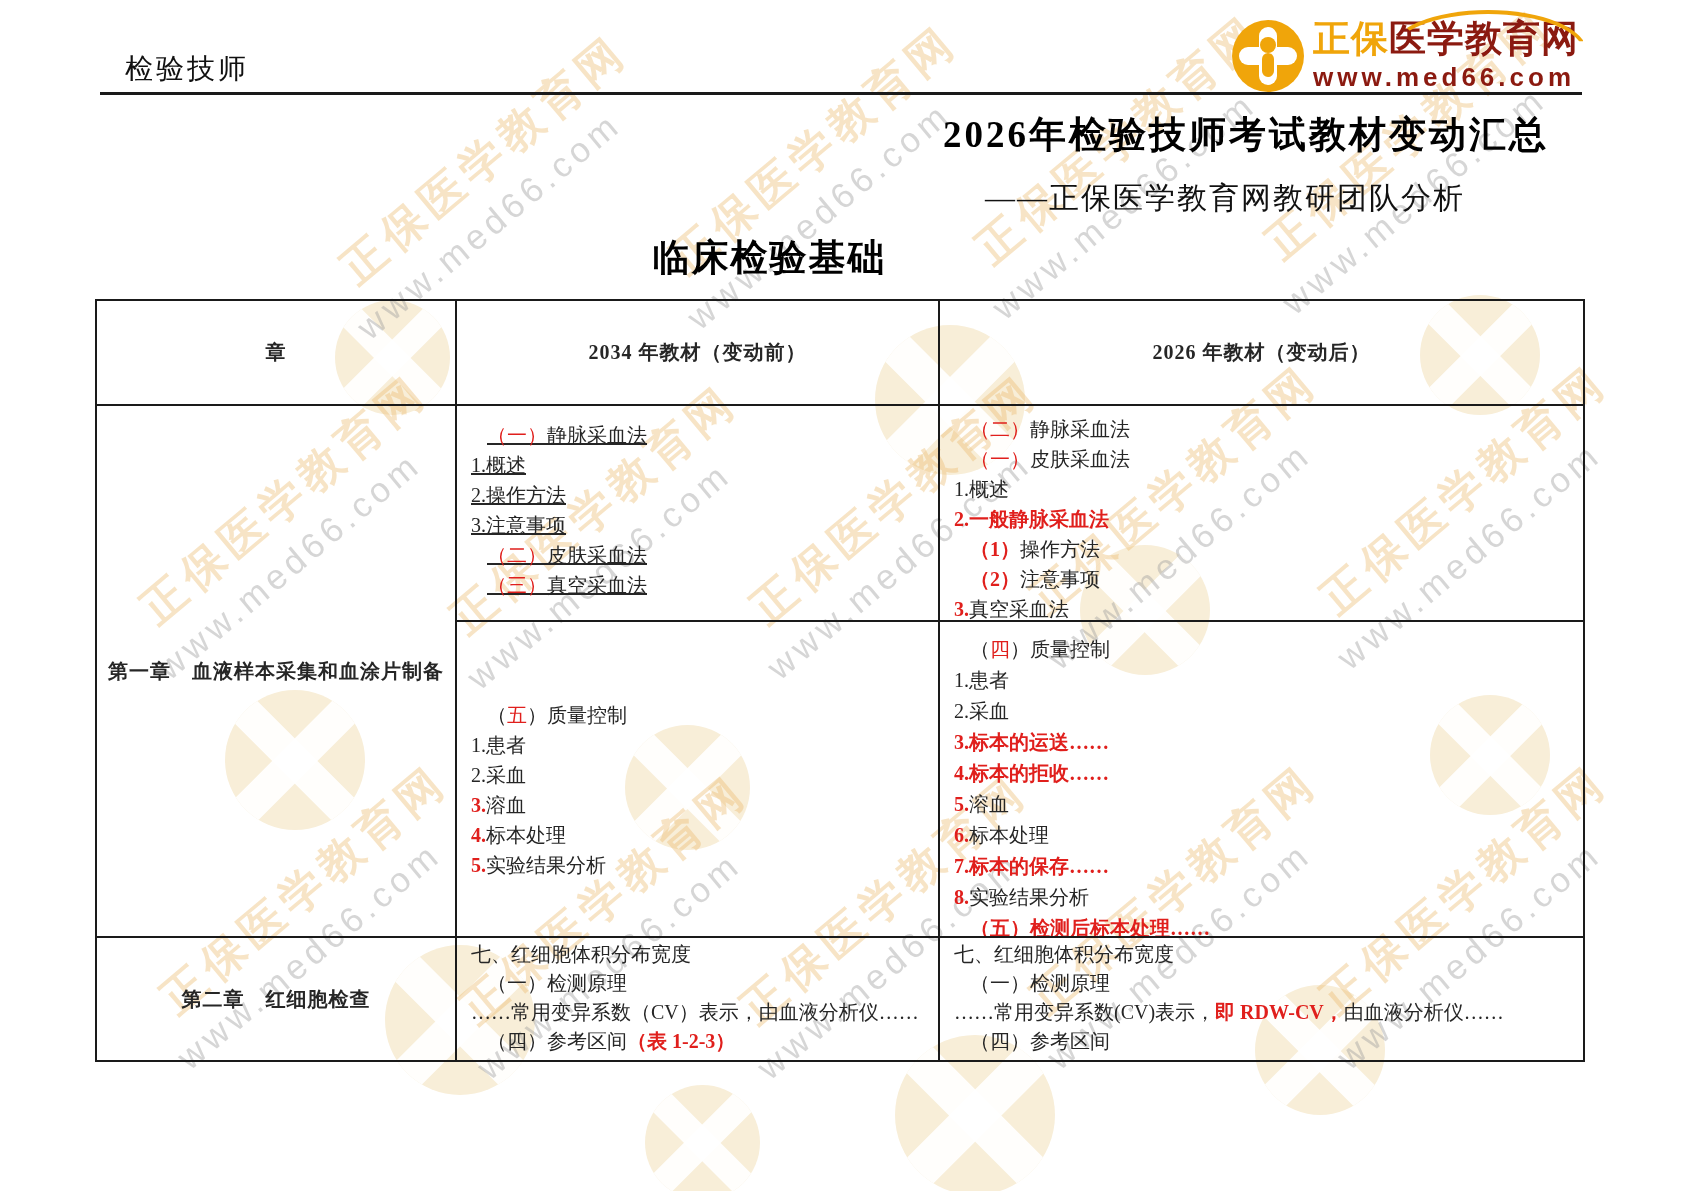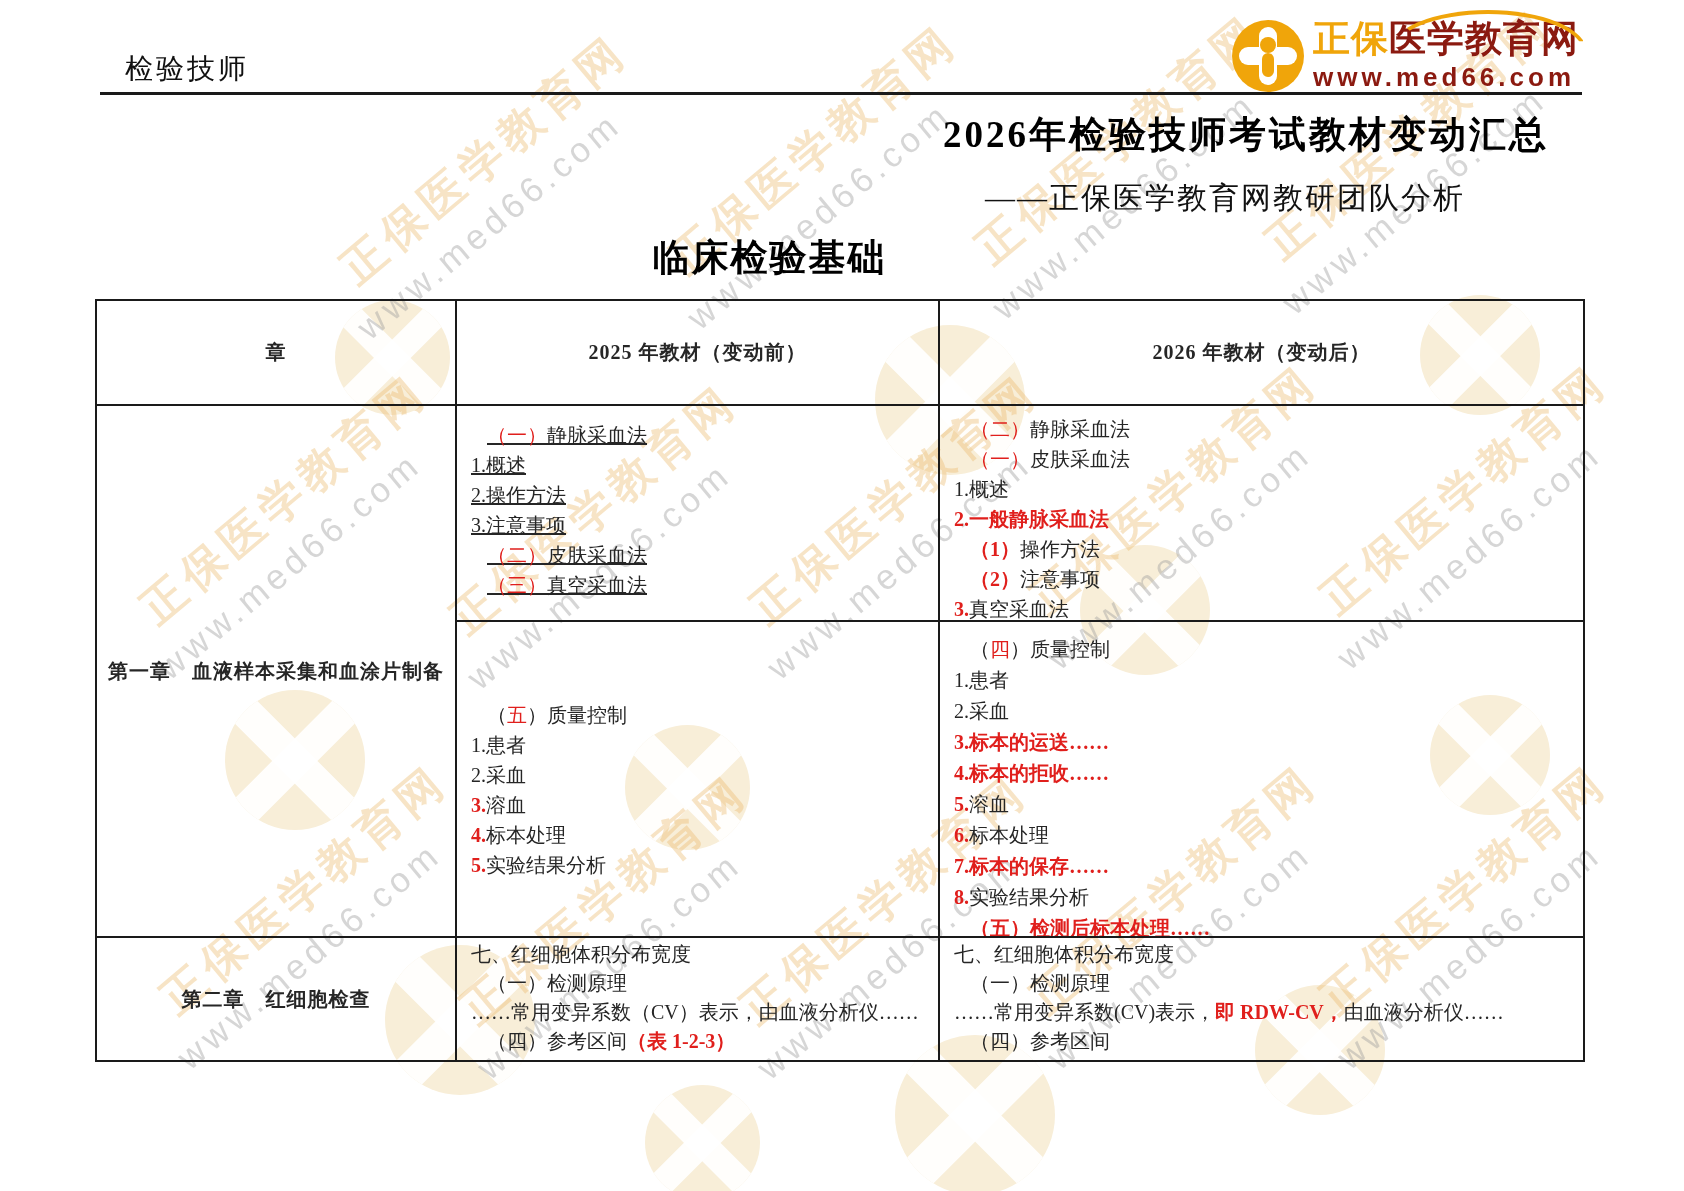--- a/index.html
+++ b/index.html
@@ -177,21 +177,21 @@
       </div>
     </div>
 
     <div class="main-title">2026年检验技师考试教材变动汇总</div>
     <div class="sub-title">——正保医学教育网教研团队分析</div>
     <div class="section-title">临床检验基础</div>
 
     <div class="tbl">
 
       <div class="cell th br bb">章</div>
-      <div class="cell th br bb">2025 年教材（变动前）</div>
+      <div class="cell th br bb">2034 年教材（变动前）</div>
       <div class="cell th bb">2026 年教材（变动后）</div>
 
       <div class="cell chap br bb" style="grid-row:2/4">第一章　血液样本采集和血涂片制备</div>
       <div class="cell body-cell lh30 pt14 br bb">
           <div class="tline ind"><span class="red">（一）</span><span>静脉采血法</span></div>
           <div class="tline"><span>1.概述</span></div>
           <div class="tline"><span>2.操作方法</span></div>
           <div class="tline"><span>3.注意事项</span></div>
           <div class="tline ind"><span class="red">（二）</span><span>皮肤采血法</span></div>
           <div class="tline ind"><span class="red">（三）</span><span>真空采血法</span></div>

